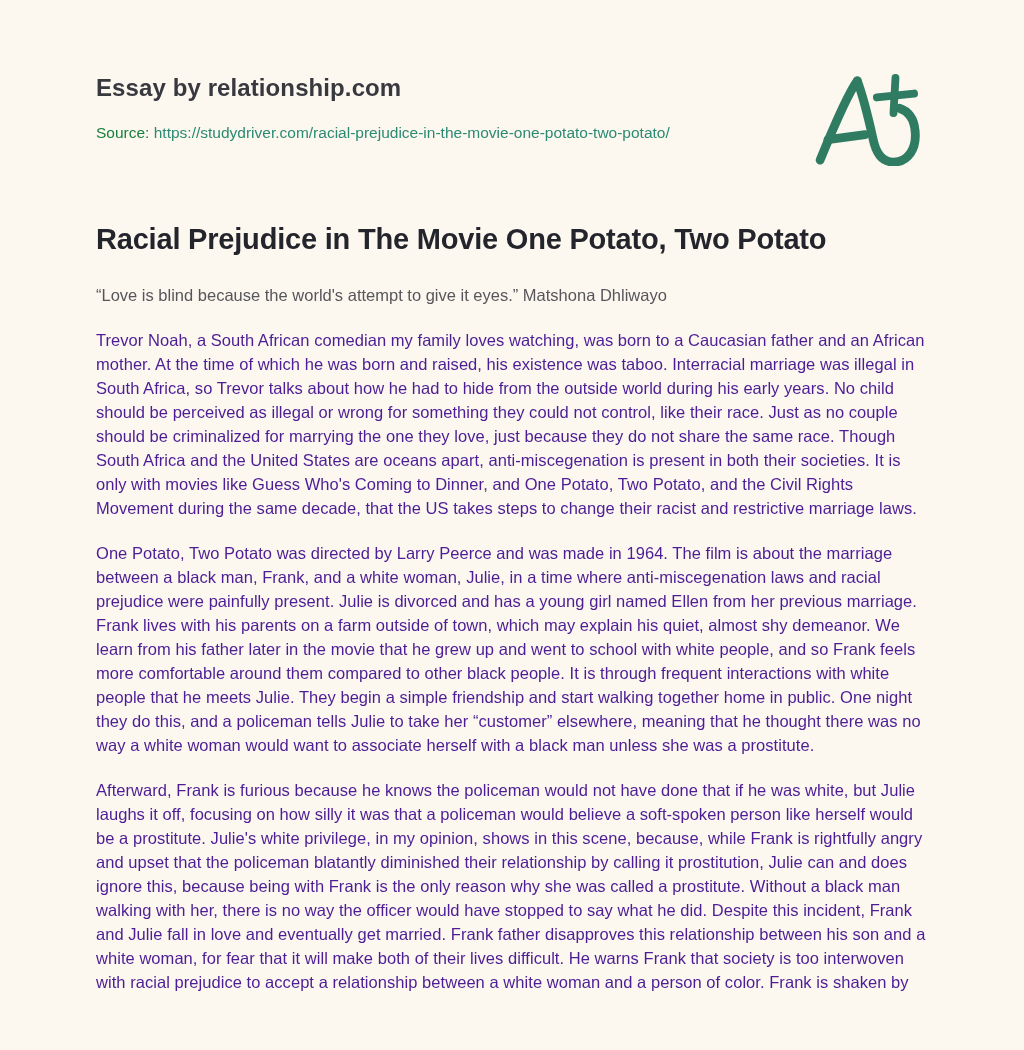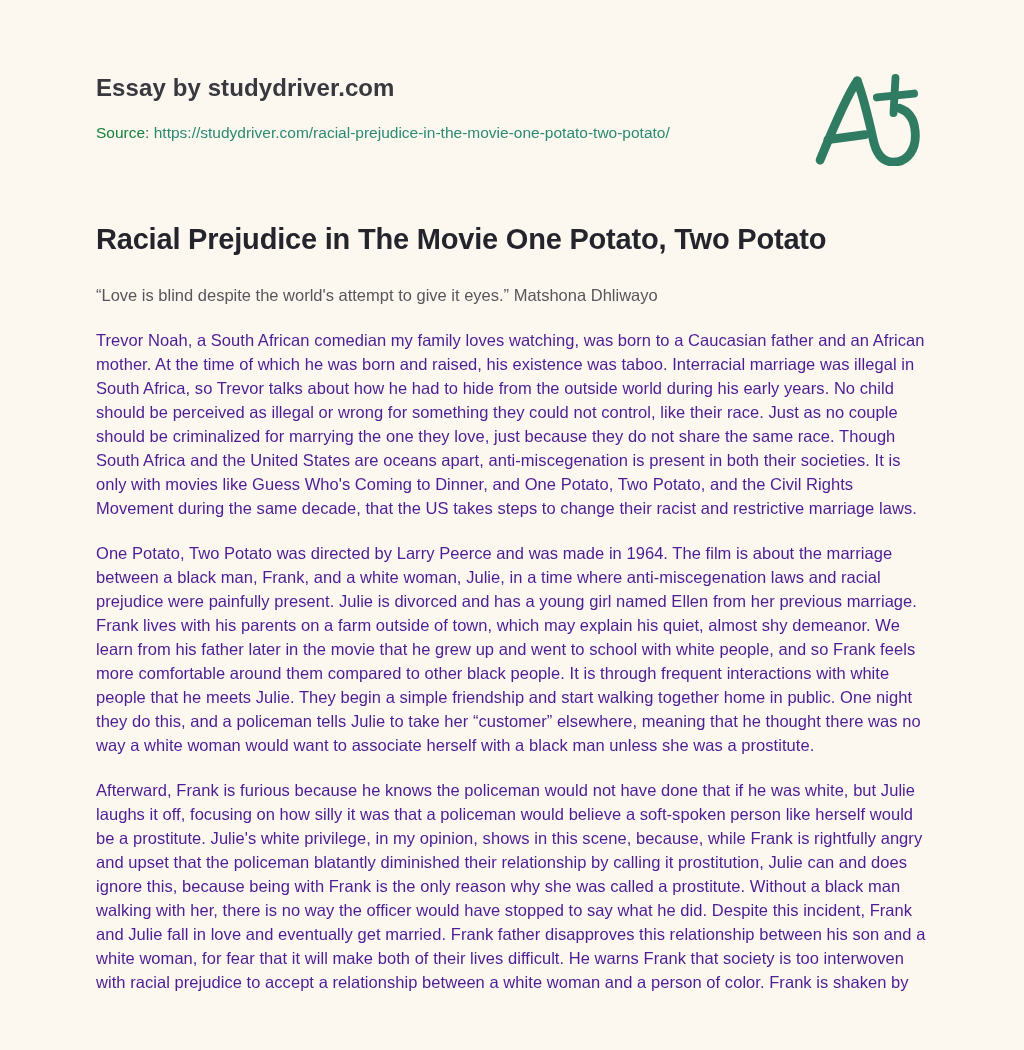--- a/index.html
+++ b/index.html
@@ -68,21 +68,21 @@
     letter-spacing: 0.05px;
   }
 </style>
 </head>
 <body>
 
 <div class="page">
 
   <div class="doc-header">
     <div>
-      <div class="site-title">Essay by studydriver.com</div>
+      <div class="site-title">Essay by relationship.com</div>
       <div class="source-line">
         <span class="source-label">Source:</span>
         <a class="source-link" href="#">https://studydriver.com/racial-prejudice-in-the-movie-one-potato-two-potato/</a>
       </div>
     </div>
 
     <div class="logo">
       <svg viewBox="0 0 122 96" width="122" height="94" fill="none" stroke="#2f7c62" stroke-linecap="round">
 
         <path d="M 9 90 C 22 58 36 24 47 9" stroke-width="9"></path>
@@ -93,21 +93,21 @@
 
         <path d="M 86 6 L 84 42" stroke-width="8"></path>
 
         <path d="M 67 26 L 105 22" stroke-width="8"></path>
       </svg>
     </div>
   </div>
 
   <h1 class="essay-title">Racial Prejudice in The Movie One Potato, Two Potato</h1>
 
-  <p class="epigraph">“Love is blind despite the world's attempt to give it eyes.” Matshona Dhliwayo</p>
+  <p class="epigraph">“Love is blind because the world's attempt to give it eyes.” Matshona Dhliwayo</p>
 
   <div class="essay-body">
     <p>Trevor Noah, a South African comedian my family loves watching, was born to a Caucasian father and an African mother. At the time of which he was born and raised, his existence was taboo. Interracial marriage was illegal in South Africa, so Trevor talks about how he had to hide from the outside world during his early years. No child should be perceived as illegal or wrong for something they could not control, like their race. Just as no couple should be criminalized for marrying the one they love, just because they do not share the same race. Though South Africa and the United States are oceans apart, anti-miscegenation is present in both their societies. It is only with movies like Guess Who's Coming to Dinner, and One Potato, Two Potato, and the Civil Rights Movement during the same decade, that the US takes steps to change their racist and restrictive marriage laws.</p>
     <p>One Potato, Two Potato was directed by Larry Peerce and was made in 1964. The film is about the marriage between a black man, Frank, and a white woman, Julie, in a time where anti-miscegenation laws and racial prejudice were painfully present. Julie is divorced and has a young girl named Ellen from her previous marriage. Frank lives with his parents on a farm outside of town, which may explain his quiet, almost shy demeanor. We learn from his father later in the movie that he grew up and went to school with white people, and so Frank feels more comfortable around them compared to other black people. It is through frequent interactions with white people that he meets Julie. They begin a simple friendship and start walking together home in public. One night they do this, and a policeman tells Julie to take her “customer” elsewhere, meaning that he thought there was no way a white woman would want to associate herself with a black man unless she was a prostitute.</p>
     <p>Afterward, Frank is furious because he knows the policeman would not have done that if he was white, but Julie laughs it off, focusing on how silly it was that a policeman would believe a soft-spoken person like herself would be a prostitute. Julie's white privilege, in my opinion, shows in this scene, because, while Frank is rightfully angry and upset that the policeman blatantly diminished their relationship by calling it prostitution, Julie can and does ignore this, because being with Frank is the only reason why she was called a prostitute. Without a black man walking with her, there is no way the officer would have stopped to say what he did. Despite this incident, Frank and Julie fall in love and eventually get married. Frank father disapproves this relationship between his son and a white woman, for fear that it will make both of their lives difficult. He warns Frank that society is too interwoven with racial prejudice to accept a relationship between a white woman and a person of color. Frank is shaken by</p>
   </div>
 
 </div>
 
 </body></html>

